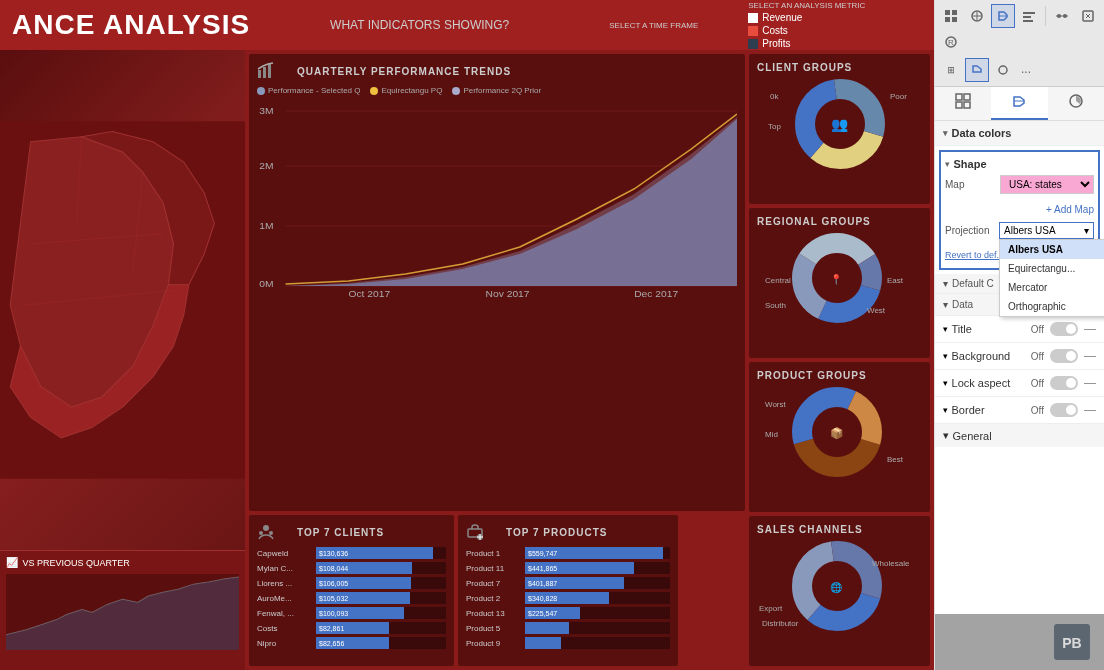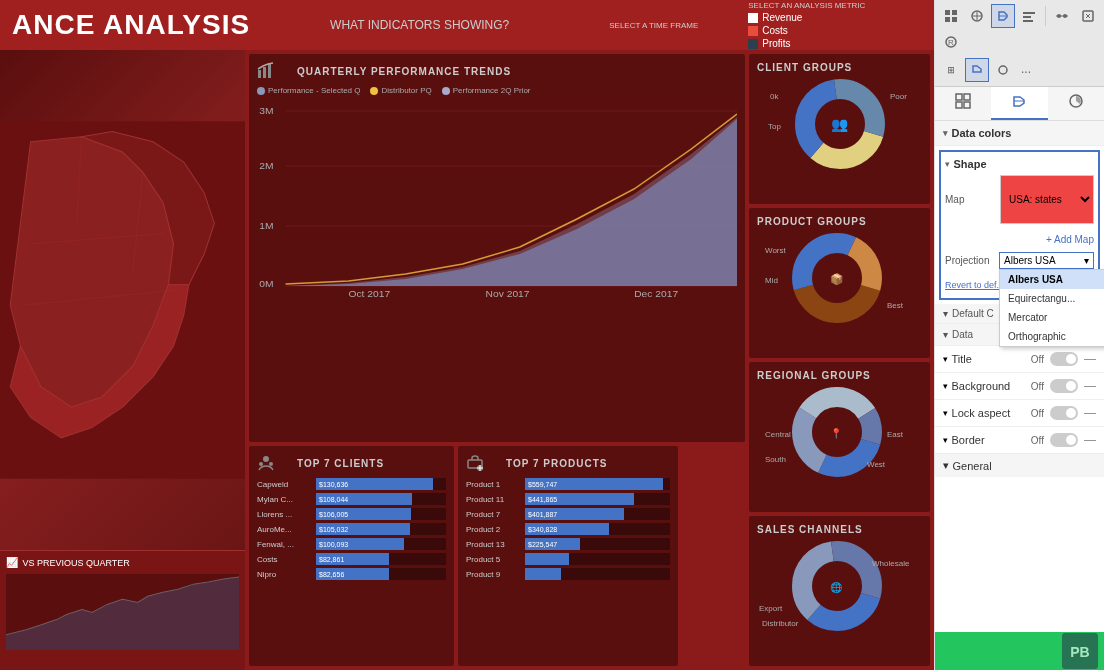--- a/index.html
+++ b/index.html
@@ -139,21 +139,21 @@
             </svg>
             <span>QUARTERLY PERFORMANCE TRENDS</span>
           </div>
           <div class="legend">
             <div class="legend-item">
               <div class="legend-dot" style="background:#8899bb;"></div>
               <span>Performance - Selected Q</span>
             </div>
             <div class="legend-item">
               <div class="legend-dot" style="background:#f0c040;"></div>
-              <span>Distributor PQ</span>
+              <span>Equirectangu PQ</span>
             </div>
             <div class="legend-item">
               <div class="legend-dot" style="background:#aaaacc;"></div>
               <span>Performance 2Q Prior</span>
             </div>
           </div>
 
           <div style="position: relative; height: 200px;">
             <svg width="100%" height="100%" viewBox="0 0 420 200" preserveAspectRatio="none">
 
@@ -175,21 +175,21 @@
 
               <text x="80" y="198" font-size="9" fill="#aaa">Oct 2017</text>
               <text x="200" y="198" font-size="9" fill="#aaa">Nov 2017</text>
               <text x="330" y="198" font-size="9" fill="#aaa">Dec 2017</text>
             </svg>
           </div>
         </div>
 
       </div>
 
-      <div style="display: flex; gap: 4px; height: 220px;">
+      <div style="display: flex; gap: 4px; height: 151px;">
 
         <div class="panel" style="width: 205px;">
           <div class="panel-title">
             <svg width="18" height="18" viewBox="0 0 18 18">
               <circle cx="9" cy="5" r="3" fill="#888"></circle>
               <circle cx="4" cy="10" r="2" fill="#888"></circle>
               <circle cx="14" cy="10" r="2" fill="#888"></circle>
               <path d="M2,16 Q4,12 9,12 Q14,12 16,16" fill="none" stroke="#888" stroke-width="1.5"></path>
             </svg>
             <span>TOP 7 CLIENTS</span>
@@ -336,38 +336,20 @@
             <circle cx="80" cy="45" r="35" fill="none" stroke="#e0d080" stroke-width="20" stroke-dasharray="70 150" stroke-dashoffset="-10"></circle>
             <circle cx="80" cy="45" r="35" fill="none" stroke="#4472c4" stroke-width="20" stroke-dasharray="80 140" stroke-dashoffset="-80"></circle>
             <circle cx="80" cy="45" r="35" fill="none" stroke="#6688aa" stroke-width="20" stroke-dasharray="70 150" stroke-dashoffset="-160"></circle>
             <circle cx="80" cy="45" r="20" fill="#5a0f0f"></circle>
 
             <text x="80" y="50" text-anchor="middle" font-size="14" fill="#888">👥</text>
 
             <text x="10" y="20" font-size="8" fill="#aaa">0k</text>
             <text x="130" y="20" font-size="8" fill="#aaa">Poor</text>
             <text x="8" y="50" font-size="8" fill="#aaa">Top</text>
-          </svg>
-        </div>
-      </div>
-
-      <div class="panel" style="flex: 1;">
-        <div class="panel-title">
-          <span>PRODUCT GROUPS</span>
-        </div>
-        <div style="position: relative; height: 90px;">
-          <svg viewBox="0 0 160 90" width="160" height="90">
-            <circle cx="80" cy="45" r="35" fill="none" stroke="#8b4513" stroke-width="20" stroke-dasharray="90 130" stroke-dashoffset="-10"></circle>
-            <circle cx="80" cy="45" r="35" fill="none" stroke="#4472c4" stroke-width="20" stroke-dasharray="80 140" stroke-dashoffset="-100"></circle>
-            <circle cx="80" cy="45" r="35" fill="none" stroke="#cc8844" stroke-width="20" stroke-dasharray="50 170" stroke-dashoffset="-180"></circle>
-            <circle cx="80" cy="45" r="20" fill="#5a0f0f"></circle>
-            <text x="80" y="50" text-anchor="middle" font-size="11" fill="#888">📦</text>
-            <text x="8" y="20" font-size="8" fill="#aaa">Worst</text>
-            <text x="8" y="50" font-size="8" fill="#aaa">Mid</text>
-            <text x="130" y="75" font-size="8" fill="#aaa">Best</text>
           </svg>
         </div>
       </div>
 
       <div class="panel" style="flex: 1;">
         <div class="panel-title">
           <span>REGIONAL GROUPS</span>
         </div>
         <div style="position: relative; height: 90px;">
           <svg viewBox="0 0 160 90" width="160" height="90">
@@ -380,20 +362,38 @@
             <text x="8" y="75" font-size="8" fill="#aaa">South</text>
             <text x="130" y="50" font-size="8" fill="#aaa">East</text>
             <text x="8" y="50" font-size="8" fill="#aaa">Central</text>
             <text x="110" y="80" font-size="8" fill="#aaa">West</text>
           </svg>
         </div>
       </div>
 
       <div class="panel" style="flex: 1;">
         <div class="panel-title">
+          <span>PRODUCT GROUPS</span>
+        </div>
+        <div style="position: relative; height: 90px;">
+          <svg viewBox="0 0 160 90" width="160" height="90">
+            <circle cx="80" cy="45" r="35" fill="none" stroke="#8b4513" stroke-width="20" stroke-dasharray="90 130" stroke-dashoffset="-10"></circle>
+            <circle cx="80" cy="45" r="35" fill="none" stroke="#4472c4" stroke-width="20" stroke-dasharray="80 140" stroke-dashoffset="-100"></circle>
+            <circle cx="80" cy="45" r="35" fill="none" stroke="#cc8844" stroke-width="20" stroke-dasharray="50 170" stroke-dashoffset="-180"></circle>
+            <circle cx="80" cy="45" r="20" fill="#5a0f0f"></circle>
+            <text x="80" y="50" text-anchor="middle" font-size="11" fill="#888">📦</text>
+            <text x="8" y="20" font-size="8" fill="#aaa">Worst</text>
+            <text x="8" y="50" font-size="8" fill="#aaa">Mid</text>
+            <text x="130" y="75" font-size="8" fill="#aaa">Best</text>
+          </svg>
+        </div>
+      </div>
+
+      <div class="panel" style="flex: 1;">
+        <div class="panel-title">
           <span>SALES CHANNELS</span>
         </div>
         <div style="position: relative; height: 90px;">
           <svg viewBox="0 0 160 90" width="160" height="90">
             <circle cx="80" cy="45" r="35" fill="none" stroke="#4472c4" stroke-width="20" stroke-dasharray="70 150" stroke-dashoffset="-10"></circle>
             <circle cx="80" cy="45" r="35" fill="none" stroke="#8899bb" stroke-width="20" stroke-dasharray="80 140" stroke-dashoffset="-80"></circle>
             <circle cx="80" cy="45" r="35" fill="none" stroke="#6677aa" stroke-width="20" stroke-dasharray="70 150" stroke-dashoffset="-160"></circle>
             <circle cx="80" cy="45" r="20" fill="#5a0f0f"></circle>
             <text x="80" y="50" text-anchor="middle" font-size="10" fill="#888">🌐</text>
             <text x="2" y="70" font-size="8" fill="#aaa">Export</text>
@@ -508,21 +508,21 @@
     </div>
 
     <div style="border: 2px solid #4472c4; margin: 4px; padding: 4px;">
       <div style="display:flex; align-items:center; gap:4px; padding: 2px 0; cursor:pointer;">
         <span style="font-size:9px; color:#666;">▾</span>
         <span style="font-size:11px; font-weight:600; color:#333;">Shape</span>
       </div>
 
       <div style="display:flex; align-items:center; justify-content:space-between; padding: 3px 0; font-size:10px;">
         <span style="color:#555;">Map</span>
-        <select style="font-size:10px; padding:17px 4px; border:1px solid #ccc; background:#ef4444; min-width:90px;">
+        <select style="font-size:10px; padding:2px 4px; border:1px solid #ccc; background:#f9a8d4; min-width:90px;">
           <option>USA: states</option>
           <option>USA: counties</option>
         </select>
       </div>
 
 
       <div style="text-align:right; padding: 2px 0;">
         <span style="color:#4472c4; font-size:10px; cursor:pointer;">+ Add Map</span>
       </div>
 
@@ -615,19 +615,19 @@
       </div>
     </div>
 
     <div style="padding: 5px 8px; font-size:11px; color:#333; display:flex; align-items:center; gap:4px; background:#f5f5f5; cursor:pointer;">
       <span>▾</span>
       <span>General</span>
     </div>
 
   </div>
 
-  <div style="height: 38px; display:flex; align-items:center; justify-content:flex-end; padding: 4px; background:#22c55e;">
+  <div style="height: 56px; display:flex; align-items:center; justify-content:flex-end; padding: 12px; background:#a3a3a3;">
     <svg width="40" height="40" viewBox="0 0 40 40" opacity="0.6">
       <rect x="2" y="2" width="36" height="36" rx="3" fill="#2c3e50"></rect>
       <text x="20" y="26" text-anchor="middle" font-size="14" fill="white" font-weight="bold">PB</text>
     </svg>
   </div>
 </div>
 
 </body></html>

